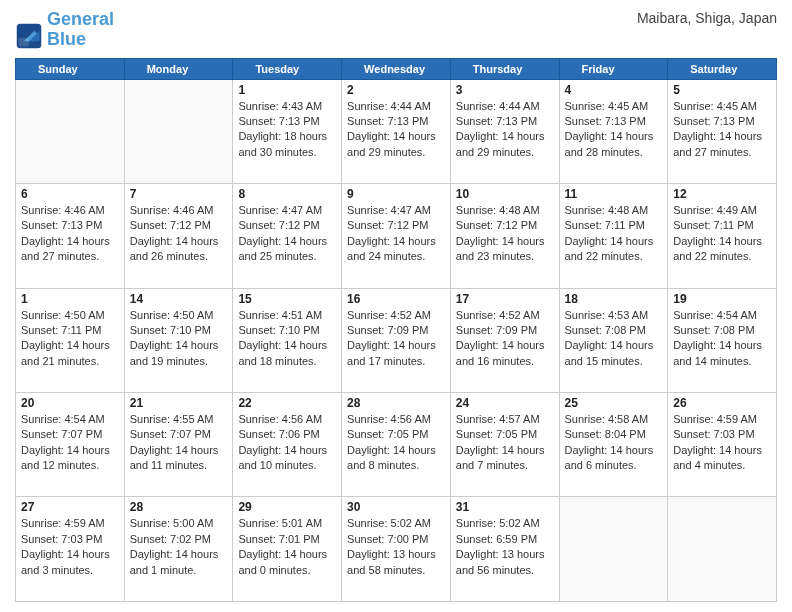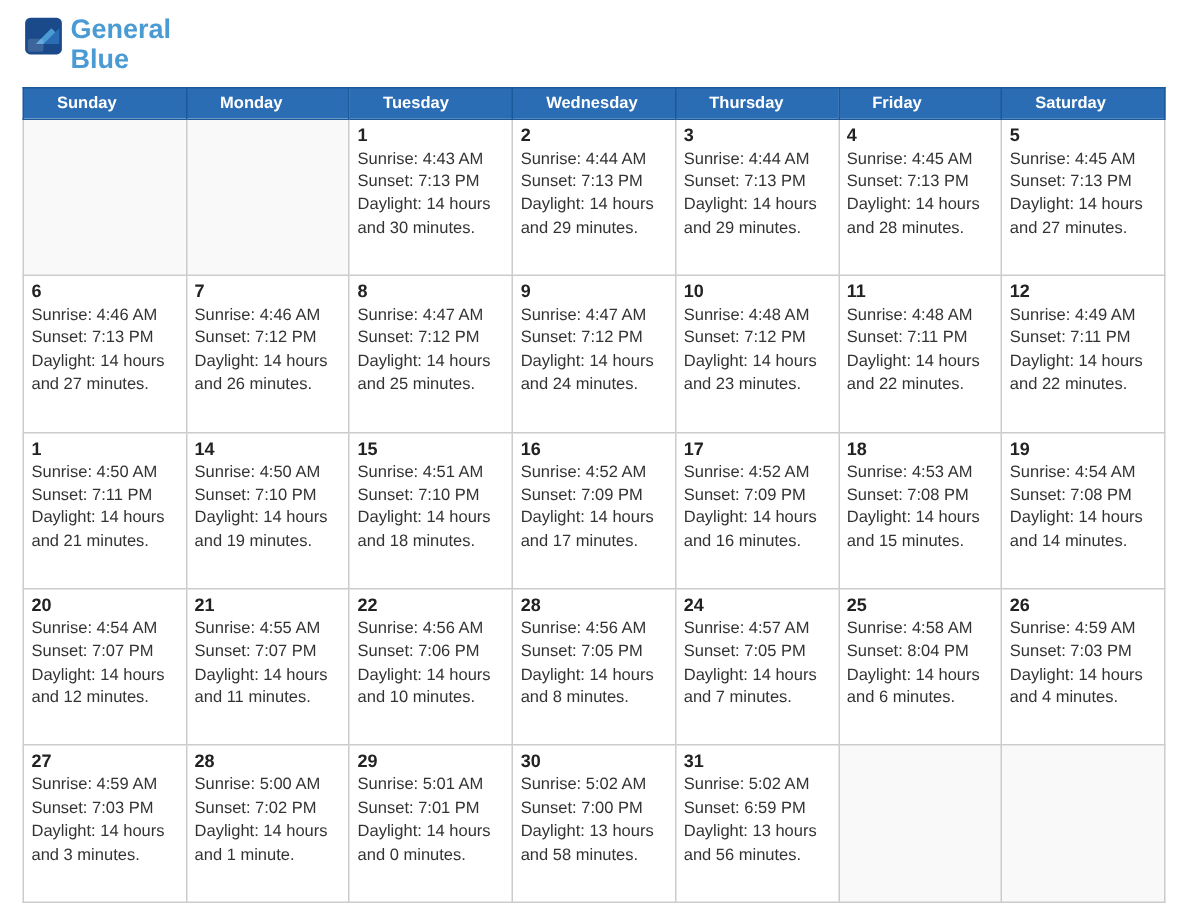--- a/index.html
+++ b/index.html
@@ -18,21 +18,21 @@
       flex-direction: column;
     }
     .header {
       display: flex;
       justify-content: space-between;
       align-items: flex-start;
       margin-bottom: 8px;
     }
     .logo {
       display: flex;
-      align-items: flex-start;
+      align-items: flex-end;
     }
     .logo-text {
       font-size: 18px;
       font-weight: bold;
       color: #1a4a8a;
       line-height: 1.1;
     }
     .logo-text span {
       color: #4a9ad4;
     }
@@ -106,20 +106,21 @@
         <polygon points="10,22 22,10 28,16 22,22" fill="#4a9ad4"></polygon>
         <polygon points="16,22 28,10 28,22" fill="#2a6db5"></polygon>
         <rect x="4" y="18" width="12" height="10" rx="2" fill="#fff" opacity="0.15"></rect>
       </svg>
       <div class="logo-text">
         <div><span>General</span></div>
         <div><span style="color:#4a9ad4">Blue</span></div>
       </div>
     </div>
     <div class="title-block">
+      <div class="location-title">Maibara, Shiga, Japan</div>
     </div>
   </div>
 
   <table class="calendar">
     <thead>
       <tr>
         <th>Sunday</th>
         <th>Monday</th>
         <th>Tuesday</th>
         <th>Wednesday</th>
@@ -130,21 +131,21 @@
     </thead>
     <tbody id="calendar-body">
     <tr>
           <td class="empty-cell"></td>
           <td class="empty-cell"></td>
           <td>
         <span class="day-num">1</span>
         <div class="day-info">
           <div>Sunrise: 4:43 AM</div>
           <div>Sunset: 7:13 PM</div>
-          <div>Daylight: 14 hours and 30 minutes.</div>
+          <div>Daylight: 18 hours and 30 minutes.</div>
         </div>
       </td>
           <td>
         <span class="day-num">2</span>
         <div class="day-info">
           <div>Sunrise: 4:44 AM</div>
           <div>Sunset: 7:13 PM</div>
           <div>Daylight: 14 hours and 29 minutes.</div>
         </div>
       </td>

